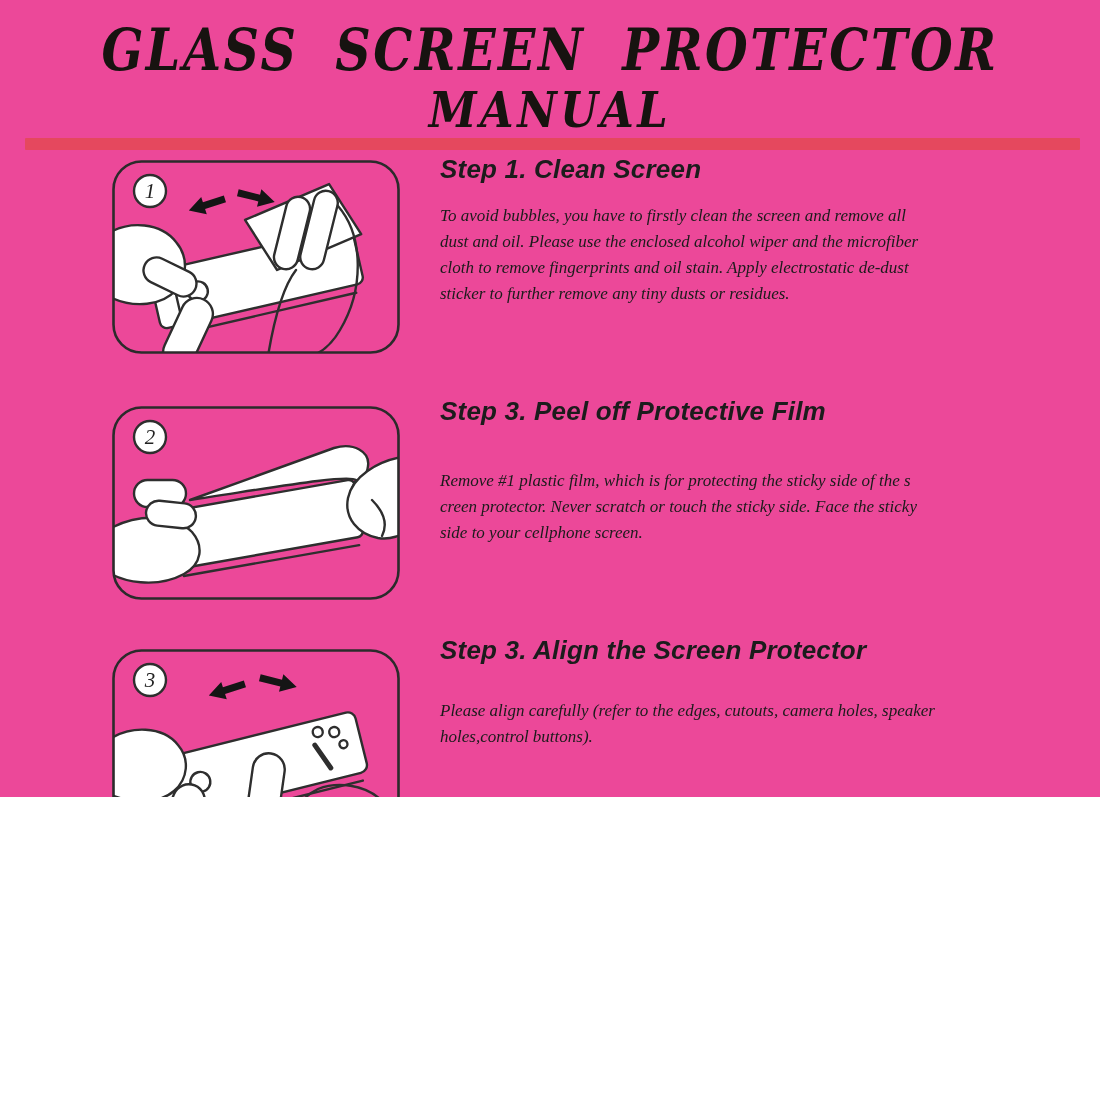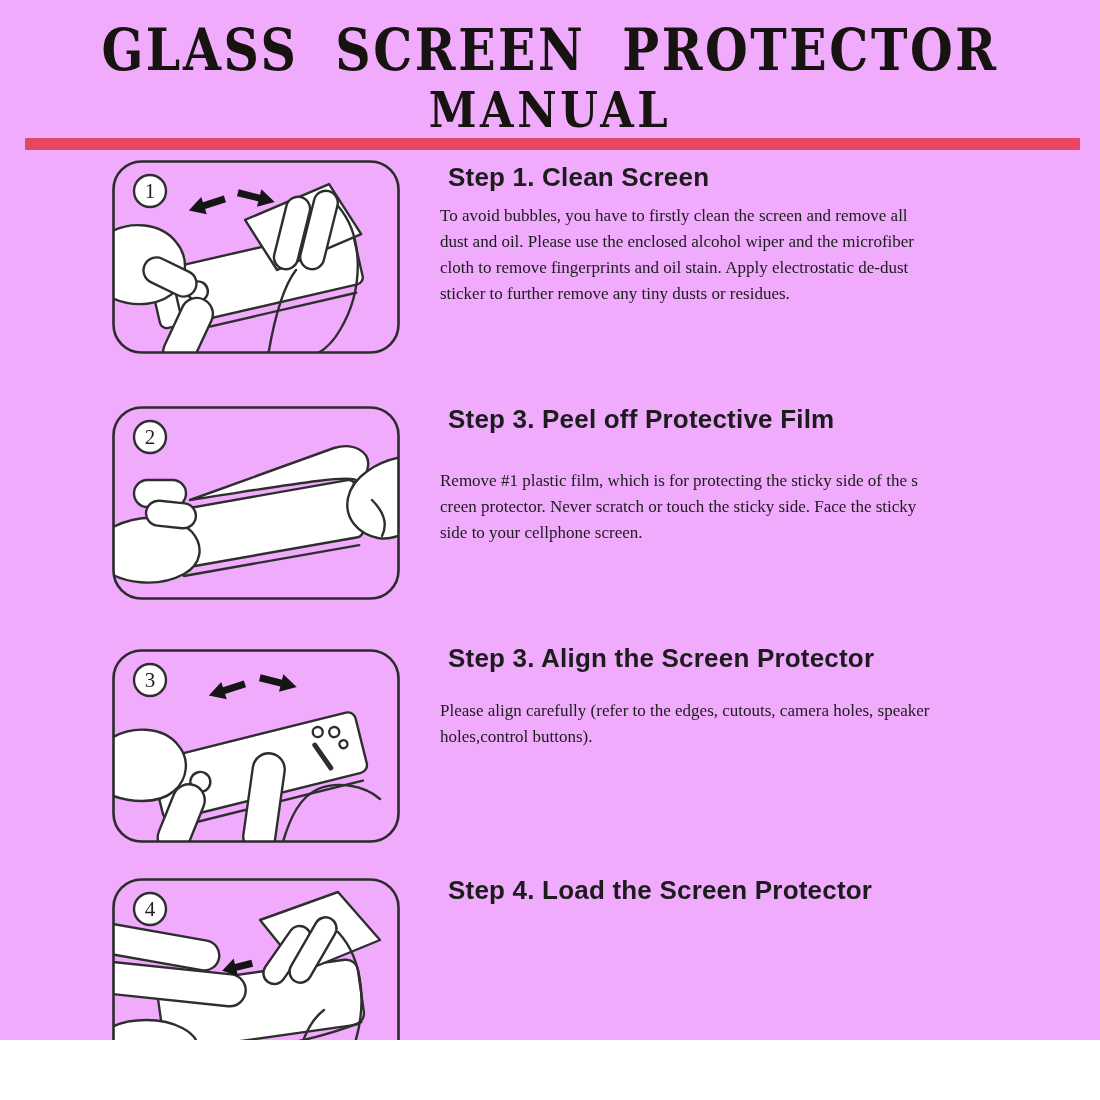--- a/index.html
+++ b/index.html
@@ -1,34 +1,35 @@
 <!DOCTYPE html>
 <html><head>
 <meta charset="utf-8">
 <style>
   html,body{margin:0;padding:0;background:#ffffff;}
   .page{
-    position:relative;width:1100px;height:1040px;background:#f0abfc;overflow:hidden;
+    position:relative;width:1100px;height:797px;background:#ec4899;overflow:hidden;
     font-family:"Liberation Sans",sans-serif;
+    font-style:italic;
   }
   .title-line{
     position:absolute;left:0;width:100%;text-align:center;color:#171310;
     font-family:"DejaVu Serif",serif;font-weight:bold;
   }
   .title-1{top:16px;font-size:57px;letter-spacing:3px;word-spacing:20px;transform:scaleX(0.86);}
   .title-2{top:82px;font-size:48px;letter-spacing:4px;transform:scaleX(0.9);}
   .divider{
     position:absolute;left:25px;top:138px;width:1055px;height:12px;
     background:#e5485e;border-radius:1px;
   }
   .panel{position:absolute;left:110px;width:292px;height:198px;}
   .panel svg{display:block;width:100%;height:100%;}
   .p1{top:158px;} .p2{top:404px;} .p3{top:647px;} .p4{top:876px;}
   .heading{
-    position:absolute;left:440px;margin:8px;color:#1c1c1c;
+    position:absolute;left:440px;margin:0;color:#1c1c1c;
     font-family:"Liberation Sans",sans-serif;font-weight:700;font-size:26px;letter-spacing:0.2px;
   }
   .h1{top:154px;} .h2{top:396px;} .h3{top:635px;} .h4{top:867px;}
   .body{
     position:absolute;left:440px;width:648px;margin:0;color:#1b1b1b;
     font-family:"Liberation Serif",serif;font-size:17px;line-height:26px;
     white-space:pre-line;
   }
   .b1{top:203px;} .b2{top:468px;} .b3{top:698px;} .b4{top:913px;}
   

